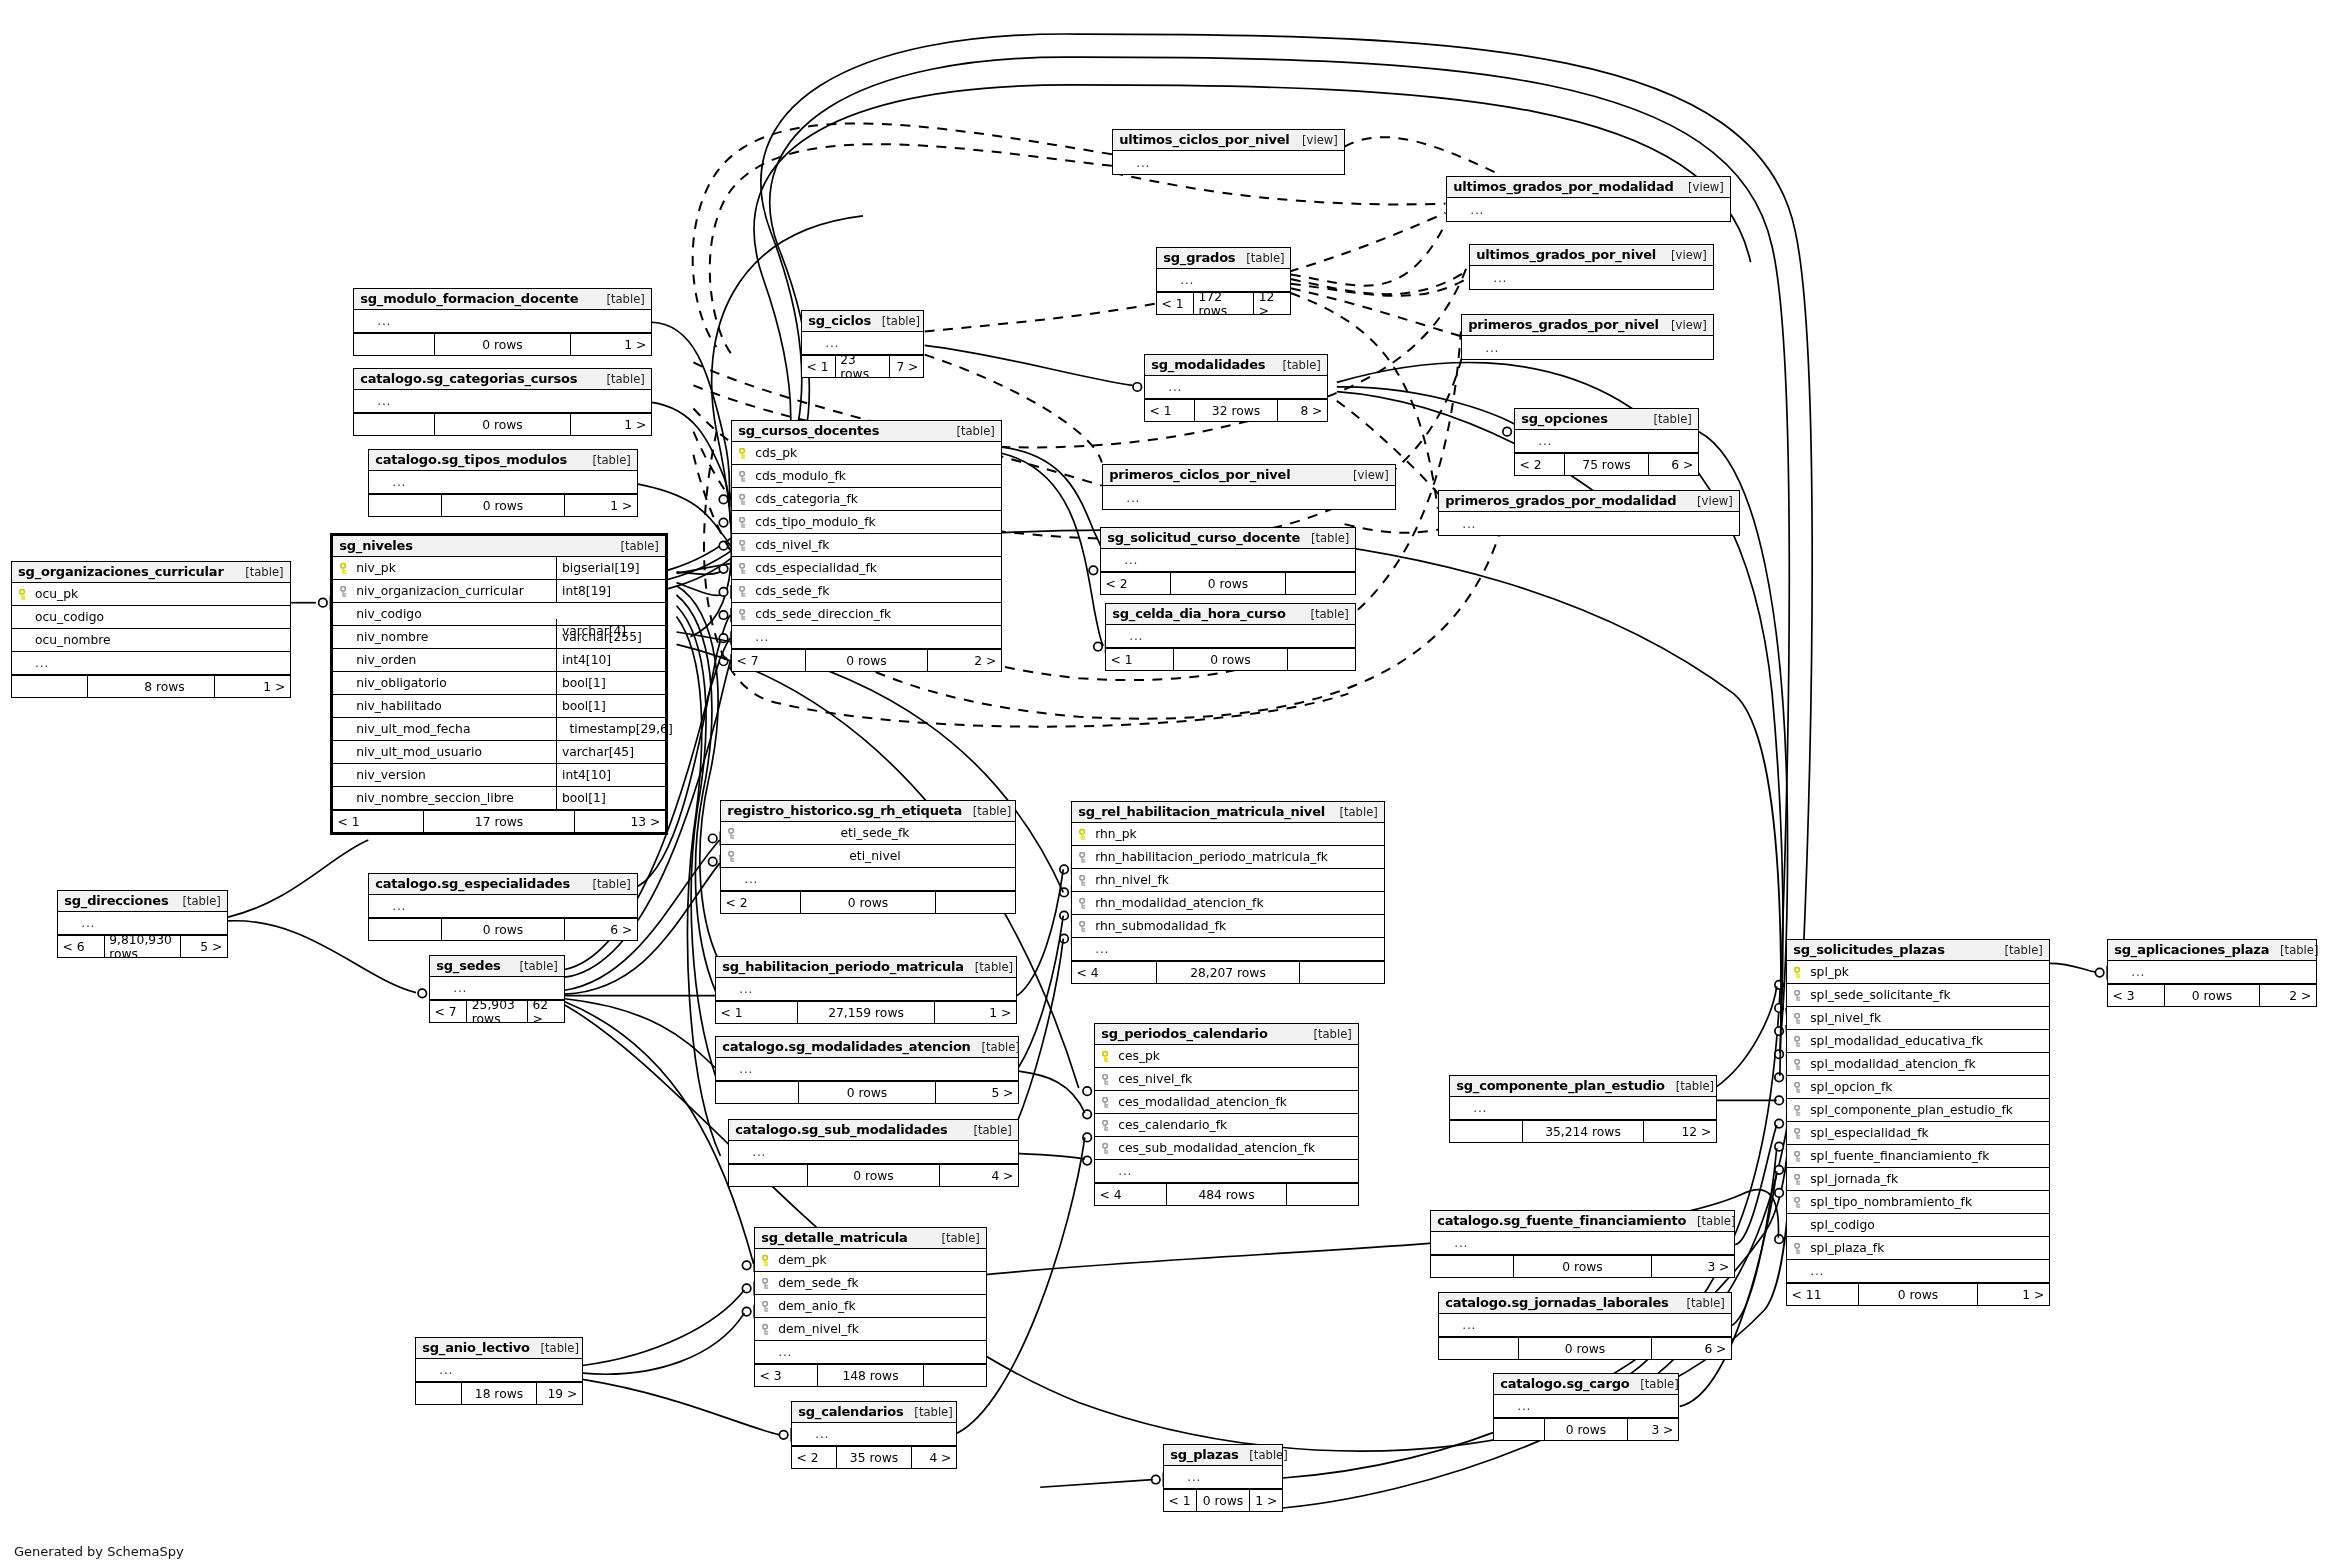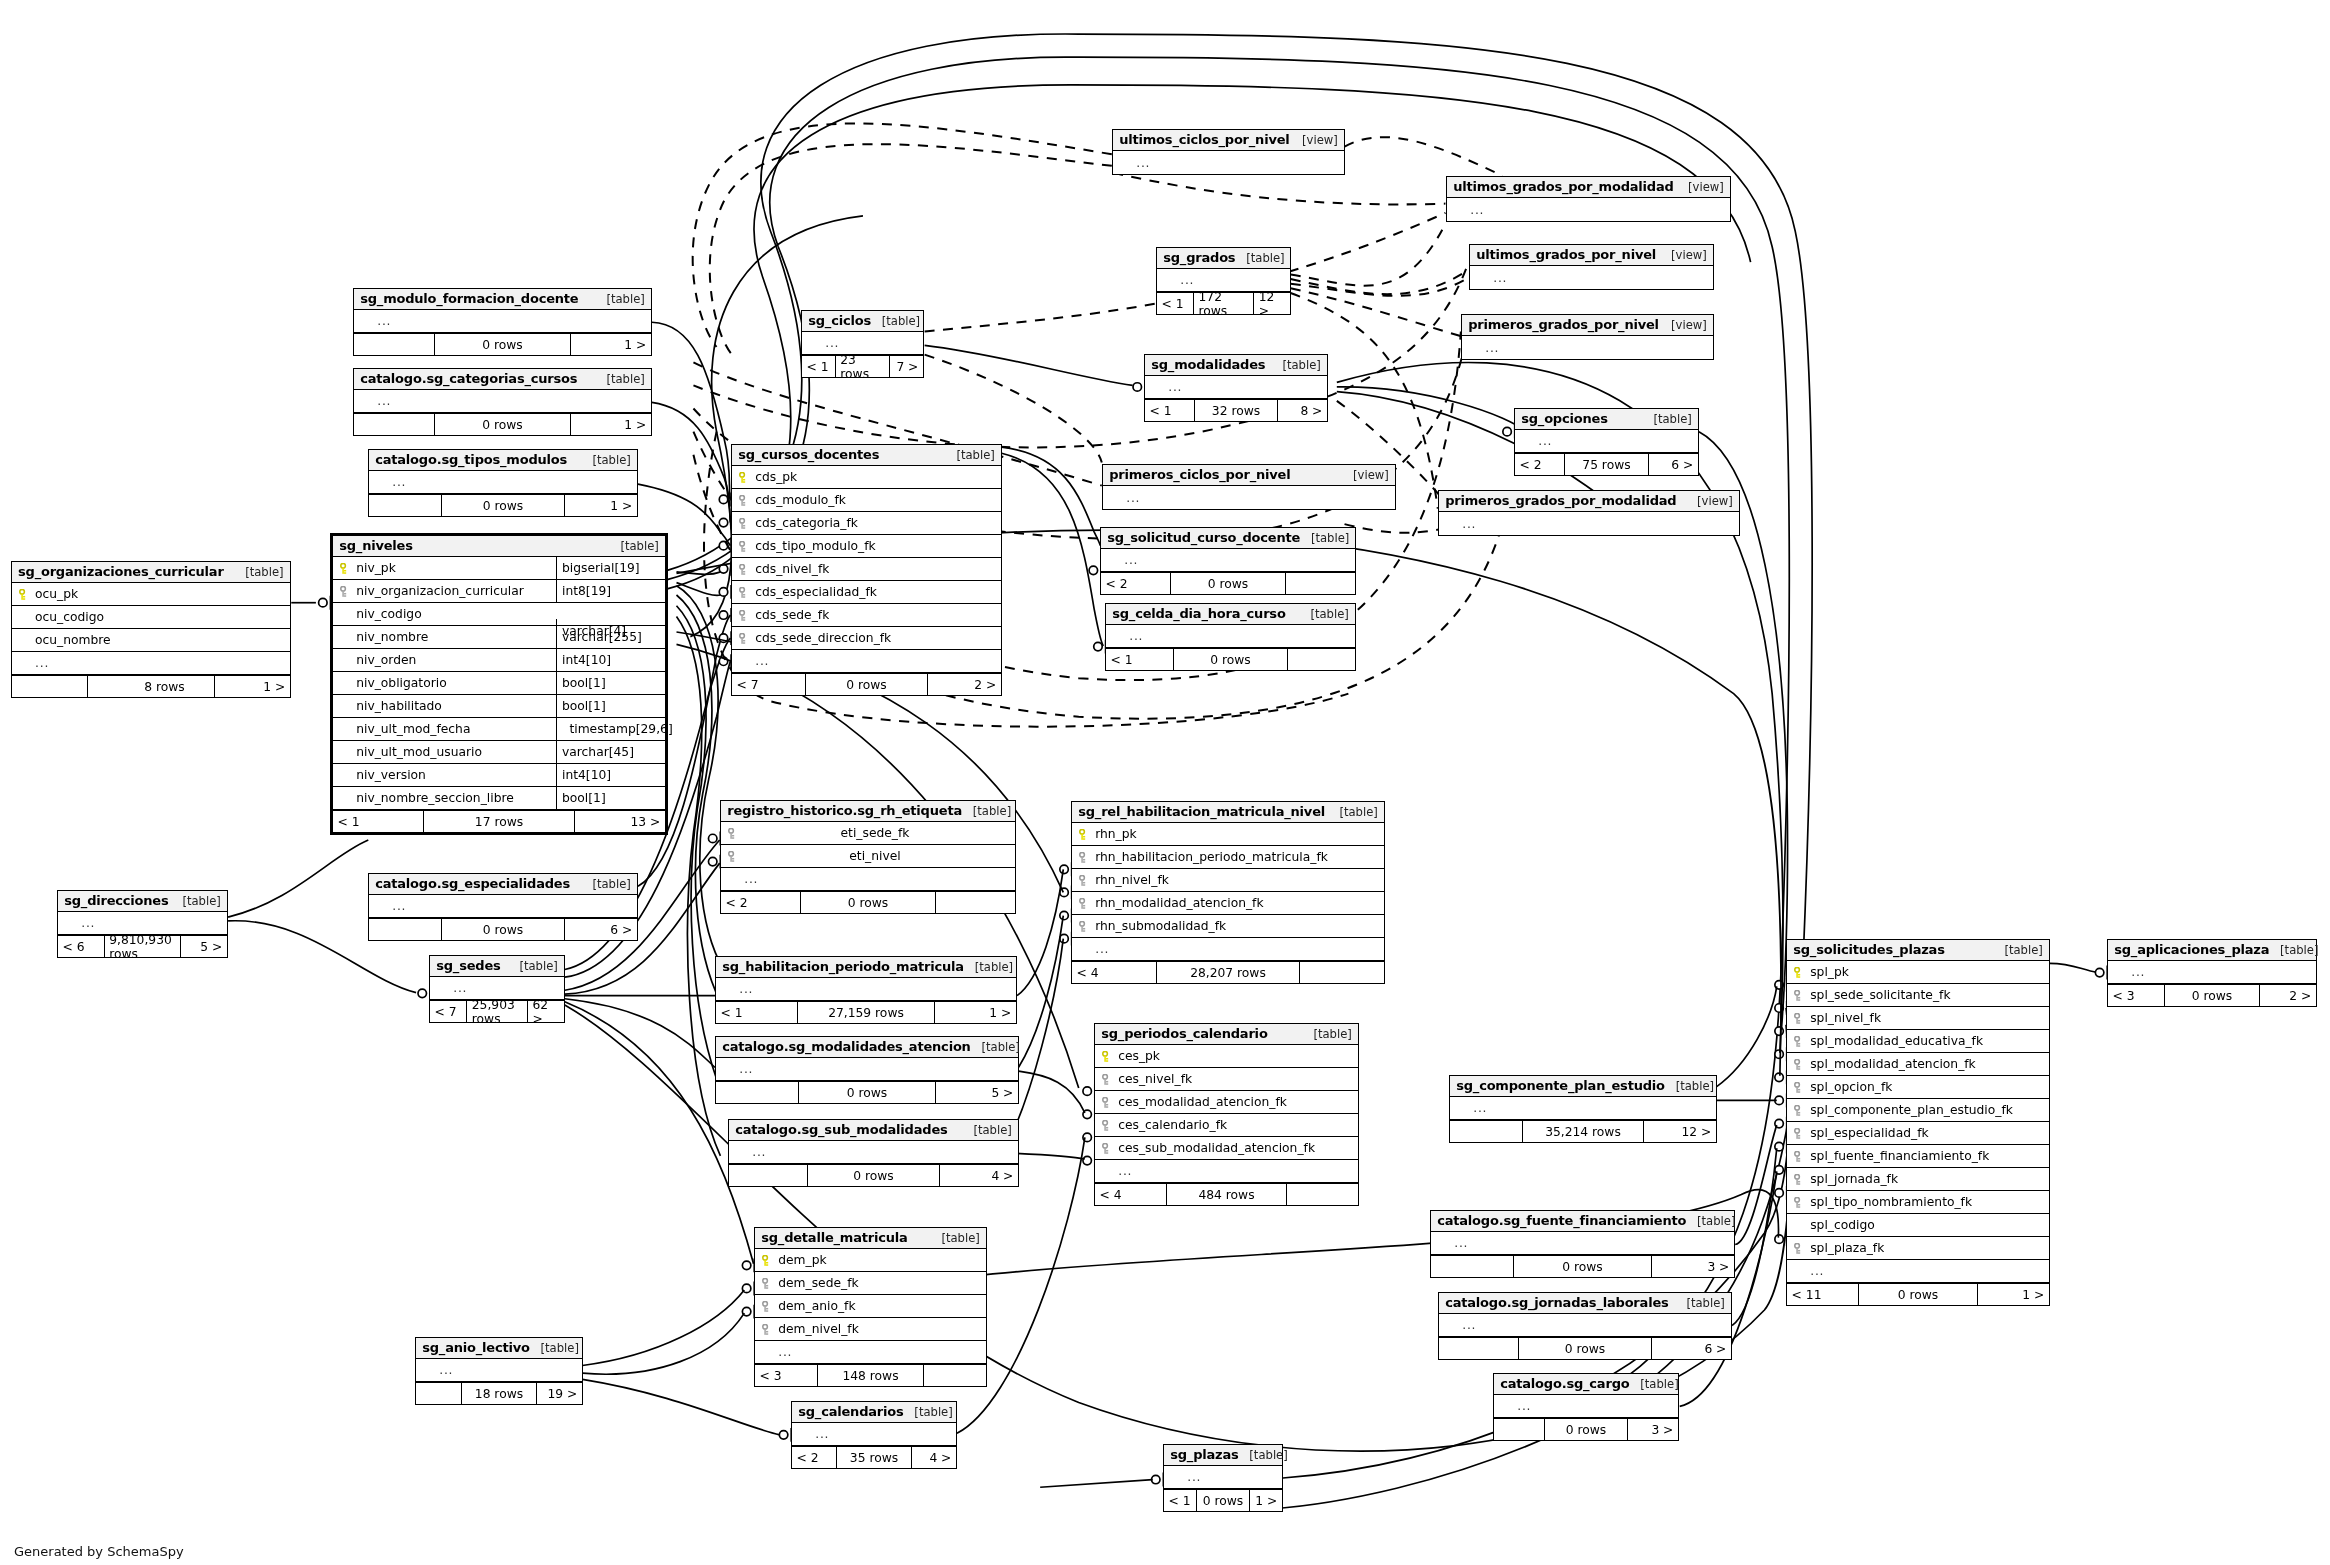--- a/index.html
+++ b/index.html
@@ -919,21 +919,21 @@
       <div class="row ellipsis">
         <span class="kcell"></span>
         <span class="colname">...</span>
       </div>
       <div class="foot">
         <div class="l" style="flex: 1 1 27%;">&lt; 1</div>
         <div class="c" style="flex: 1 1 46%;">23 rows</div>
         <div class="r" style="flex: 1 1 27%;">7 &gt;</div>
       </div>
     </div>
-    <div class="tbl" style="left: 731px; top: 444px; width: 271px; text-align: right;">
+    <div class="tbl" style="left: 731px; top: 420px; width: 271px; text-align: right;">
       <div class="hdr">
         <span class="nm">sg_cursos_docentes</span>
         <span class="kind">[table]</span>
       </div>
       <div class="row">
         <span class="kcell">
           <svg width="8.5" height="11.6" viewBox="0 0 11 15">
             <circle cx="4" cy="3.5" r="3" fill="none" stroke="#c9c400" stroke-width="2"></circle>
             <rect x="3" y="6" width="2" height="8" fill="#e8e000"></rect>
             <rect x="5" y="9" width="3" height="2" fill="#e8e000"></rect>

